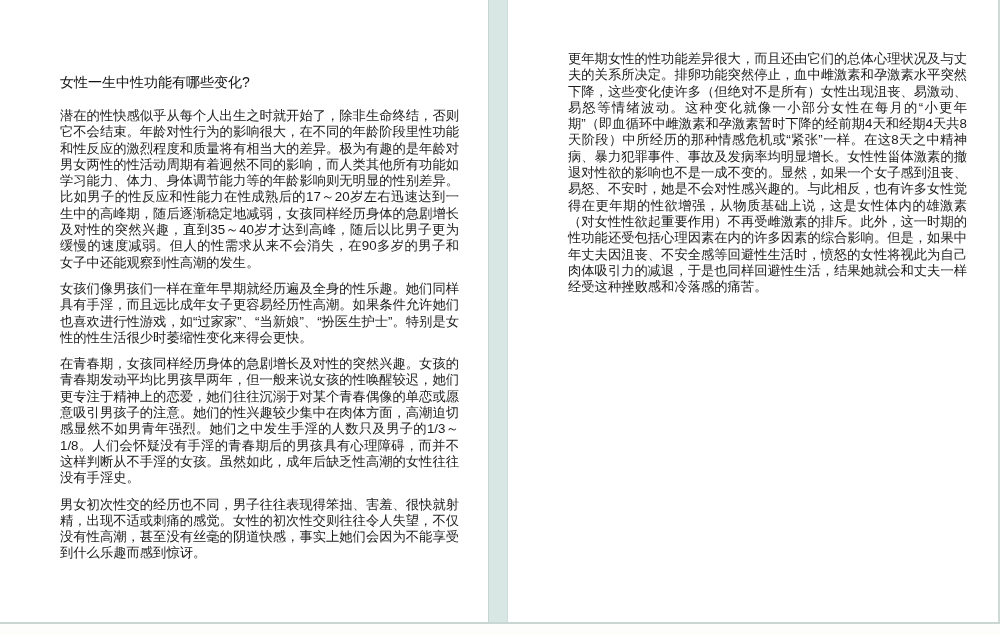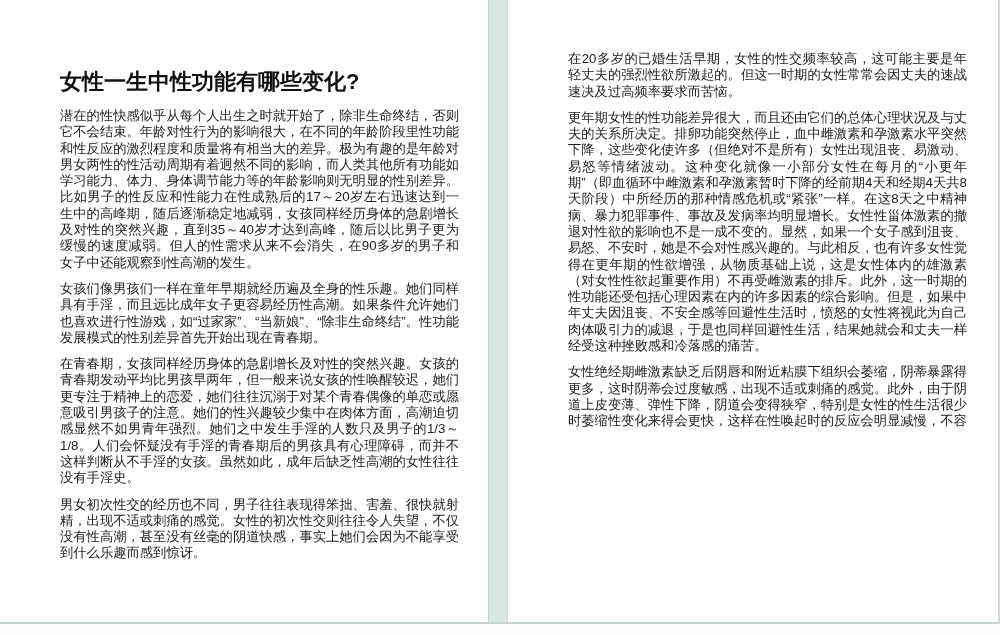--- a/index.html
+++ b/index.html
@@ -51,22 +51,22 @@
     height: 622px;
     background: #cfdad6;
   }
   .content {
     position: absolute;
     color: #1c1c1c;
   }
   .content-left  { left: 60px;  top: 72px; width: 399px; }
   .content-right { left: 568px; top: 51px; width: 399px; }
   h1.doc-title {
-    font-size: 22px;
-    font-weight: bold;
+    font-size: 14px;
+    font-weight: normal;
     color: #111111;
     margin: 0 0 16px 0;
     line-height: 20px;
   }
   p.doc-para {
     margin: 0 0 10px 0;
     font-size: 13.3px;
     line-height: 16.3px;
     text-align: justify;
     color: #1c1c1c;
@@ -81,24 +81,22 @@
   <div class="page page-left"></div>
   <div class="page page-right"></div>
 
   <div class="gutter"></div>
   <div class="bottom-edge"></div>
   <div class="right-edge"></div>
 
   <div class="content content-left">
     <h1 class="doc-title">女性一生中性功能有哪些变化?</h1>
     <p class="doc-para">潜在的性快感似乎从每个人出生之时就开始了，除非生命终结，否则它不会结束。年龄对性行为的影响很大，在不同的年龄阶段里性功能和性反应的激烈程度和质量将有相当大的差异。极为有趣的是年龄对男女两性的性活动周期有着迥然不同的影响，而人类其他所有功能如学习能力、体力、身体调节能力等的年龄影响则无明显的性别差异。比如男子的性反应和性能力在性成熟后的17～20岁左右迅速达到一生中的高峰期，随后逐渐稳定地减弱，女孩同样经历身体的急剧增长及对性的突然兴趣，直到35～40岁才达到高峰，随后以比男子更为缓慢的速度减弱。但人的性需求从来不会消失，在90多岁的男子和女子中还能观察到性高潮的发生。</p>
-    <p class="doc-para">女孩们像男孩们一样在童年早期就经历遍及全身的性乐趣。她们同样具有手淫，而且远比成年女子更容易经历性高潮。如果条件允许她们也喜欢进行性游戏，如“过家家”、“当新娘”、“除非生命终结”。性功能发展模式的性别差异首先开始出现在青春期。</p>
+    <p class="doc-para">女孩们像男孩们一样在童年早期就经历遍及全身的性乐趣。她们同样具有手淫，而且远比成年女子更容易经历性高潮。如果条件允许她们也喜欢进行性游戏，如“过家家”、“当新娘”、“扮医生护士”。特别是女性的性生活很少时萎缩性变化来得会更快。</p>
     <p class="doc-para">在青春期，女孩同样经历身体的急剧增长及对性的突然兴趣。女孩的青春期发动平均比男孩早两年，但一般来说女孩的性唤醒较迟，她们更专注于精神上的恋爱，她们往往沉溺于对某个青春偶像的单恋或愿意吸引男孩子的注意。她们的性兴趣较少集中在肉体方面，高潮迫切感显然不如男青年强烈。她们之中发生手淫的人数只及男子的1/3～1/8。人们会怀疑没有手淫的青春期后的男孩具有心理障碍，而并不这样判断从不手淫的女孩。虽然如此，成年后缺乏性高潮的女性往往没有手淫史。</p>
     <p class="doc-para">男女初次性交的经历也不同，男子往往表现得笨拙、害羞、很快就射精，出现不适或刺痛的感觉。女性的初次性交则往往令人失望，不仅没有性高潮，甚至没有丝毫的阴道快感，事实上她们会因为不能享受到什么乐趣而感到惊讶。</p>
   </div>
 
   <div class="content content-right">
-    <p class="doc-para">在20多岁的已婚生活早期，女性的性交频率较高，这可能主要是年轻丈夫的强烈性欲所激起的。但这一时期的女性常常会因丈夫的速战速决及过高频率要求而苦恼。</p>
     <p class="doc-para">更年期女性的性功能差异很大，而且还由它们的总体心理状况及与丈夫的关系所决定。排卵功能突然停止，血中雌激素和孕激素水平突然下降，这些变化使许多（但绝对不是所有）女性出现沮丧、易激动、易怒等情绪波动。这种变化就像一小部分女性在每月的“小更年期”（即血循环中雌激素和孕激素暂时下降的经前期4天和经期4天共8天阶段）中所经历的那种情感危机或“紧张”一样。在这8天之中精神病、暴力犯罪事件、事故及发病率均明显增长。女性性甾体激素的撤退对性欲的影响也不是一成不变的。显然，如果一个女子感到沮丧、易怒、不安时，她是不会对性感兴趣的。与此相反，也有许多女性觉得在更年期的性欲增强，从物质基础上说，这是女性体内的雄激素（对女性性欲起重要作用）不再受雌激素的排斥。此外，这一时期的性功能还受包括心理因素在内的许多因素的综合影响。但是，如果中年丈夫因沮丧、不安全感等回避性生活时，愤怒的女性将视此为自己肉体吸引力的减退，于是也同样回避性生活，结果她就会和丈夫一样经受这种挫败感和冷落感的痛苦。</p>
-    <p class="doc-para">女性绝经期雌激素缺乏后阴唇和附近粘膜下组织会萎缩，阴蒂暴露得更多，这时阴蒂会过度敏感，出现不适或刺痛的感觉。此外，由于阴道上皮变薄、弹性下降，阴道会变得狭窄，特别是女性的性生活很少时萎缩性变化来得会更快，这样在性唤起时的反应会明显减慢，不容</p>
   </div>
 
 </div>
 
 </body></html>

